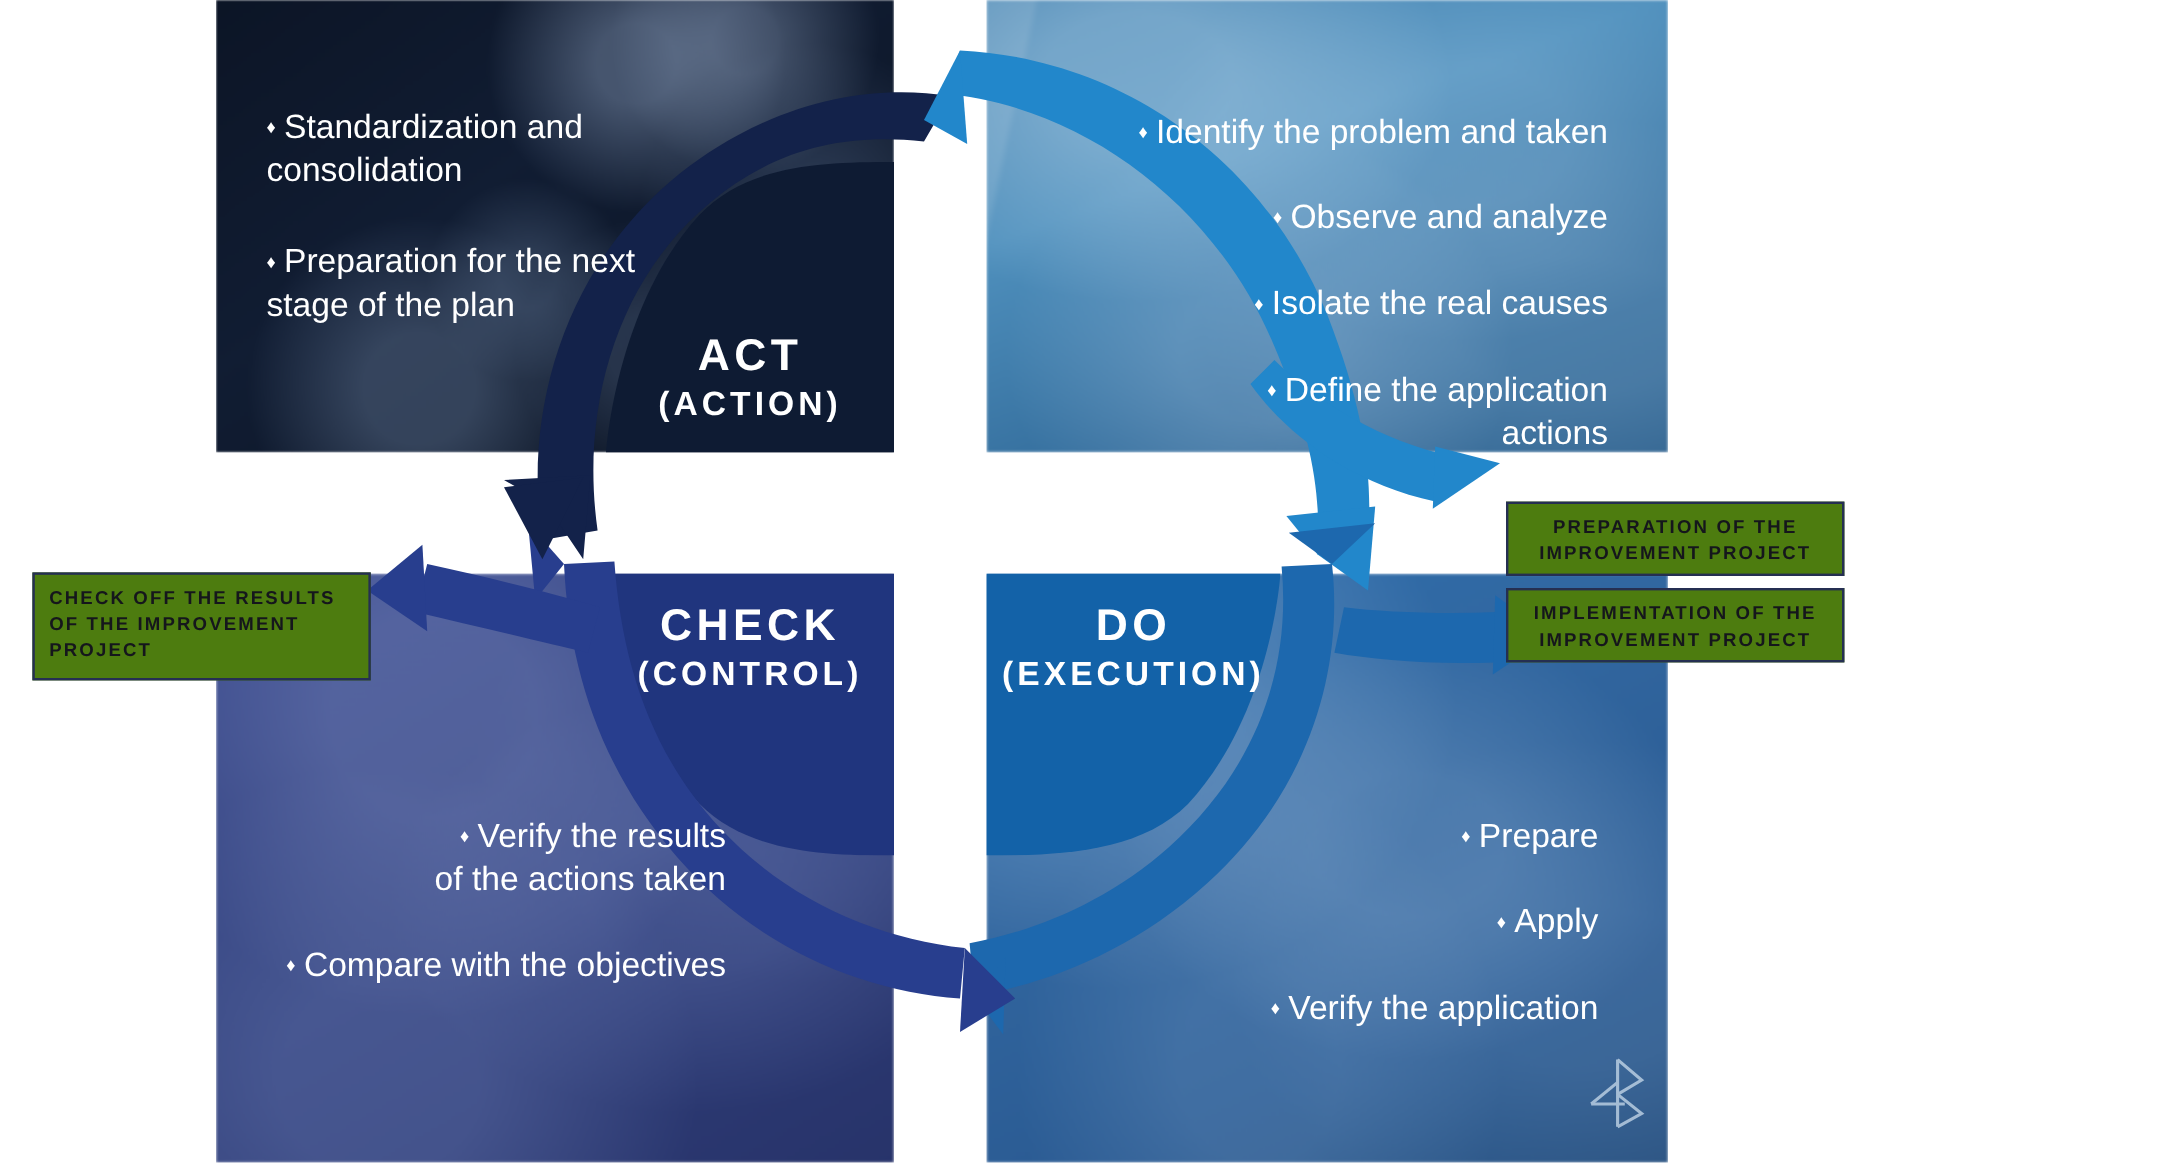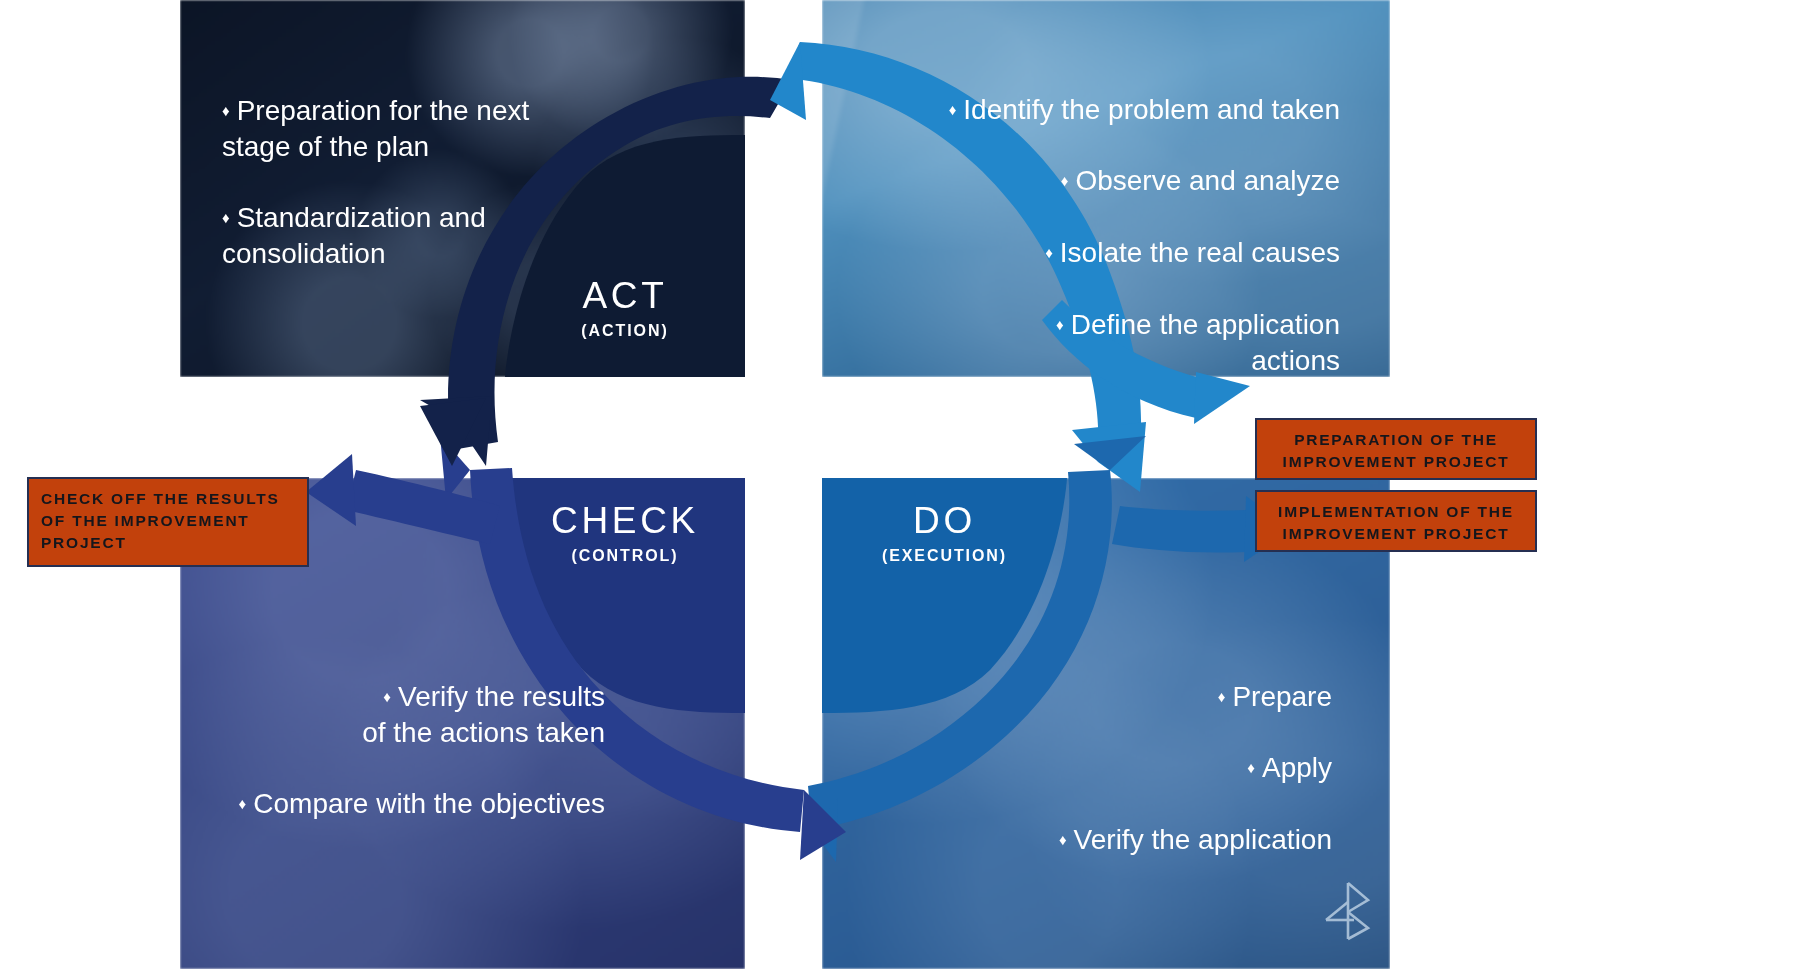--- a/index.html
+++ b/index.html
@@ -57,33 +57,33 @@
       linear-gradient(155deg,#2e6fae 0%,#31669f 38%,#2a5a92 72%,#28507f 100%);
     filter:blur(1.2px);
   }
 
   
   .labelblock{position:absolute;}
   .labelblock .cap{
     position:absolute;color:#fff;text-align:center;width:100%;
     letter-spacing:.09em;
   }
-  .cap .big{display:block;font-size:37px;font-weight:400;letter-spacing:.10em;line-height:1;}
-  .cap .small{display:block;font-size:16px;font-weight:700;letter-spacing:.12em;margin-top:9px;line-height:1;}
+  .cap .big{display:block;font-size:37px;font-weight:700;letter-spacing:.10em;line-height:1;}
+  .cap .small{display:block;font-size:28px;font-weight:700;letter-spacing:.12em;margin-top:9px;line-height:1;}
 
   
   .bullets{position:absolute;color:#fff;font-size:28px;line-height:1.28;}
   .bullets .li{white-space:pre-line;}
   .bullets .bx{display:inline-block;transform:translateY(-4px);font-size:15px;margin-right:7px;}
   .bullets.left-al{text-align:left;}
   .bullets.right-al{text-align:right;}
 
   
   .callout{
-    position:absolute;background:#c2410c;border:2.5px solid #252f52;
+    position:absolute;background:#4d7c0f;border:2.5px solid #252f52;
     color:#15161c;font-size:15.5px;font-weight:700;letter-spacing:.115em;
     line-height:1.42;padding:9px 12px;box-sizing:border-box;
   }
   .callout.ctr{text-align:center;}
   .callout.lft{text-align:left;}
 
   
   .logo{position:absolute;width:54px;height:62px;opacity:.72;}
 
   svg{display:block;}
@@ -208,27 +208,27 @@
       <path d="M490,544 C456,536 398,522 346,510 L356,470 C412,482 466,496 500,506 Z" fill="#283e8e"></path>
       <path d="M352,454 L306,492 L356,526 Z" fill="#283e8e"></path>
     </g>
 
     <g>
       <path d="M452,466 L420,406 L486,398 Z" fill="#13224a"></path>
     </g>
   </svg>
 
   <div class="bullets left-al" style="left:222px;top:52px;width:360px;">
+    <div class="li">
+      <span class="bx">♦</span><span>Standardization and
+consolidation</span>
+    </div>
     <div class="li" style="margin-top:5px;">
       <span class="bx">♦</span><span>Preparation for the next
 stage of the plan</span>
-    </div>
-    <div class="li">
-      <span class="bx">♦</span><span>Standardization and
-consolidation</span>
     </div>
   </div>
 
   <div class="bullets right-al" style="left:880px;top:56px;width:460px;">
     <div class="li">
       <span class="bx">♦</span><span>Identify the problem and taken</span>
     </div>
     <div class="li">
       <span class="bx">♦</span><span>Observe and analyze</span>
     </div>

